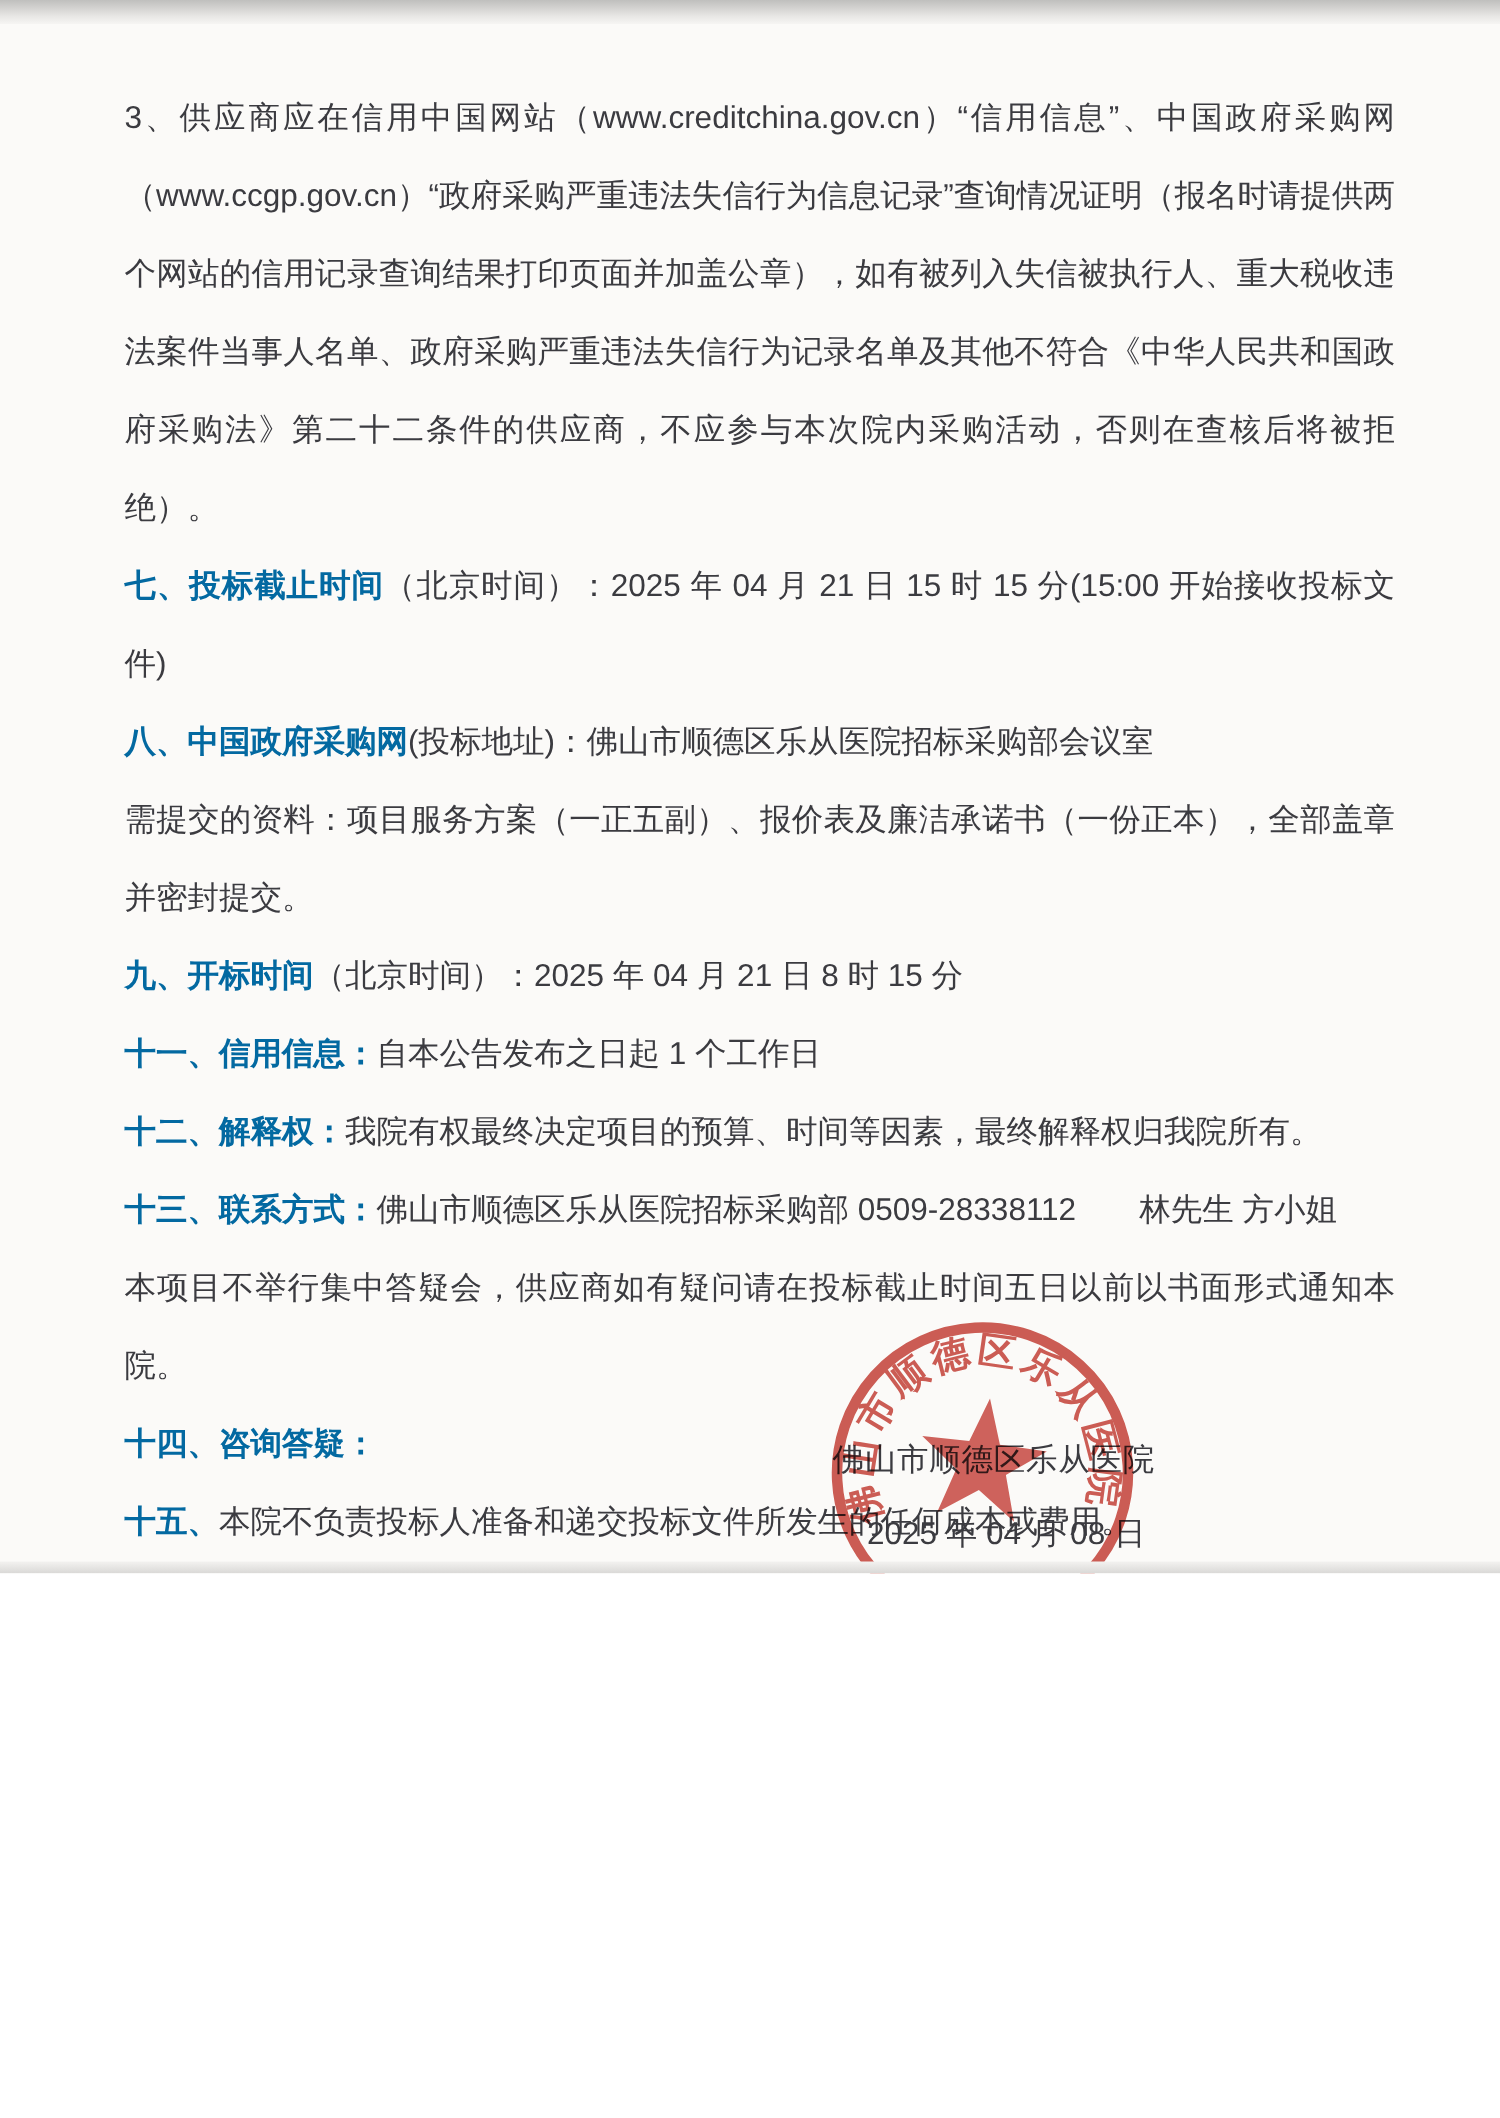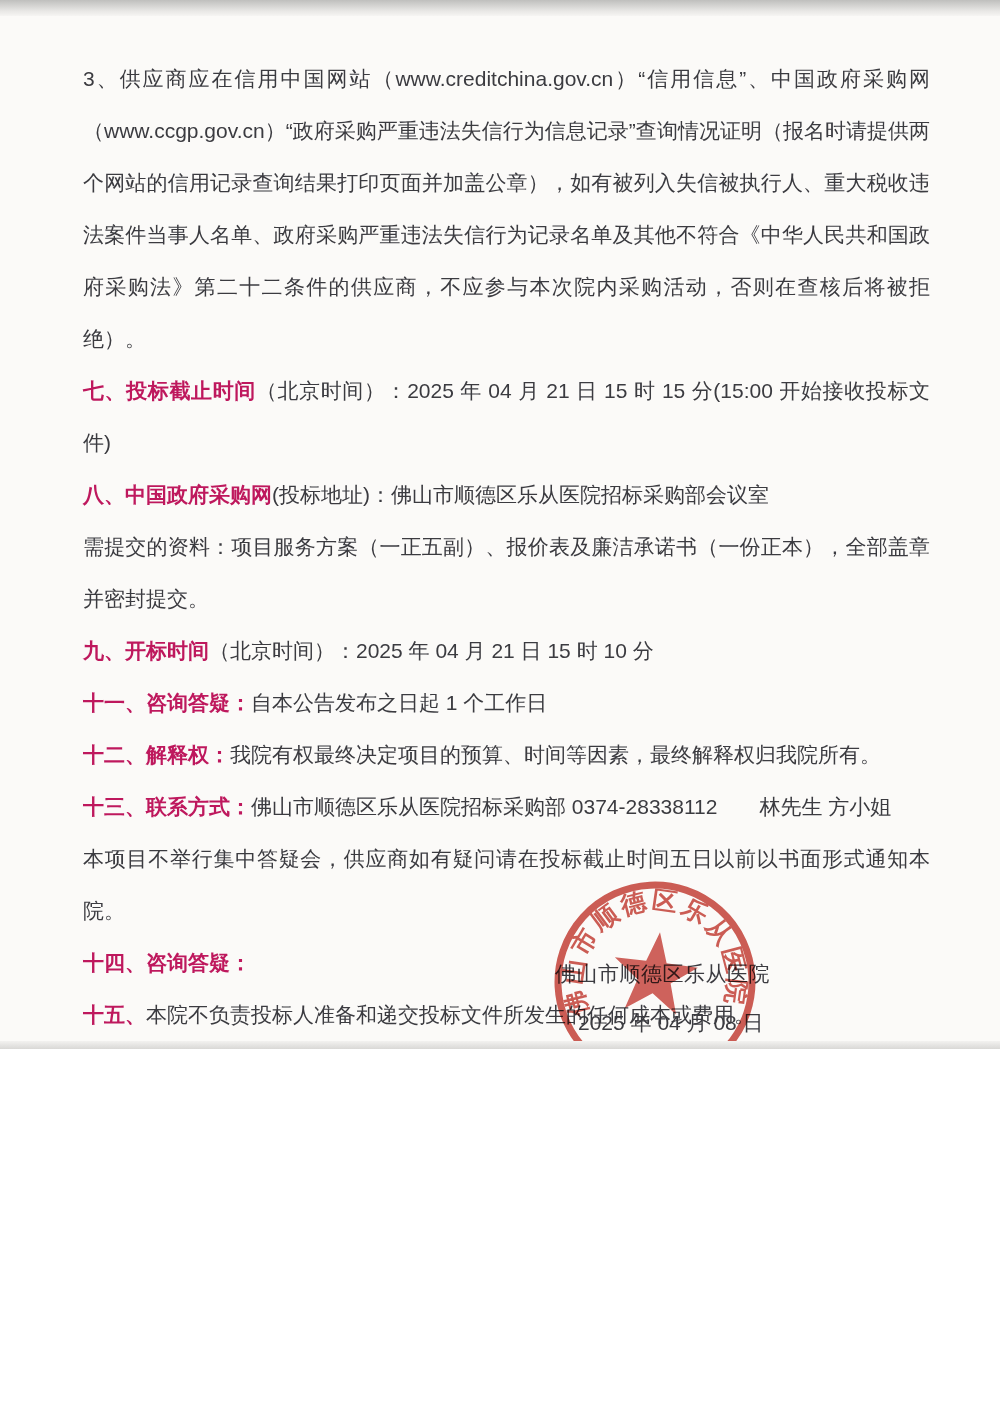--- a/index.html
+++ b/index.html
@@ -24,21 +24,21 @@
     left: 83px;
     top: 53px;
     width: 847px;
     color: #3b3b40;
     font-size: 21px;
     line-height: 52px;
     text-align: justify;
   }
   .para { margin: 0; white-space: pre-wrap; }
   .run { font-weight: 400; }
-  .run.bold { font-weight: 700; color: #be185d; }
+  .run.bold { font-weight: 700; color: #0369a1; }
   .sig {
     position: absolute;
     color: #3b3b40;
     font-size: 21px;
     line-height: 28px;
     white-space: pre;
   }
   .sig-org  { left: 555px; top: 960px; letter-spacing: 0.5px; }
   .sig-date { left: 578px; top: 1009px; }
   .seal {
@@ -72,24 +72,24 @@
 <body>
 
 <div class="page">
   <div class="top-band"></div>
 
   <div class="doc">
       <p class="para"><span class="run">3、供应商应在信用中国网站（www.creditchina.gov.cn）“信用信息”、中国政府采购网（www.ccgp.gov.cn）“政府采购严重违法失信行为信息记录”查询情况证明（报名时请提供两个网站的信用记录查询结果打印页面并加盖公章），如有被列入失信被执行人、重大税收违法案件当事人名单、政府采购严重违法失信行为记录名单及其他不符合《中华人民共和国政府采购法》第二十二条件的供应商，不应参与本次院内采购活动，否则在查核后将被拒绝）。</span></p>
       <p class="para"><span class="run bold">七、投标截止时间</span><span class="run">（北京时间）：2025 年 04 月 21 日 15 时 15 分(15:00 开始接收投标文件)</span></p>
       <p class="para"><span class="run bold">八、中国政府采购网</span><span class="run">(投标地址)：佛山市顺德区乐从医院招标采购部会议室</span></p>
       <p class="para"><span class="run">需提交的资料：项目服务方案（一正五副）、报价表及廉洁承诺书（一份正本），全部盖章并密封提交。</span></p>
-      <p class="para"><span class="run bold">九、开标时间</span><span class="run">（北京时间）：2025 年 04 月 21 日 15 时 10 分</span></p>
-      <p class="para"><span class="run bold">十一、咨询答疑：</span><span class="run">自本公告发布之日起 1 个工作日</span></p>
+      <p class="para"><span class="run bold">九、开标时间</span><span class="run">（北京时间）：2025 年 04 月 21 日 8 时 15 分</span></p>
+      <p class="para"><span class="run bold">十一、信用信息：</span><span class="run">自本公告发布之日起 1 个工作日</span></p>
       <p class="para"><span class="run bold">十二、解释权：</span><span class="run">我院有权最终决定项目的预算、时间等因素，最终解释权归我院所有。</span></p>
-      <p class="para"><span class="run bold">十三、联系方式：</span><span class="run">佛山市顺德区乐从医院招标采购部 0374-28338112　　林先生 方小姐</span></p>
+      <p class="para"><span class="run bold">十三、联系方式：</span><span class="run">佛山市顺德区乐从医院招标采购部 0509-28338112　　林先生 方小姐</span></p>
       <p class="para"><span class="run">本项目不举行集中答疑会，供应商如有疑问请在投标截止时间五日以前以书面形式通知本院。</span></p>
       <p class="para"><span class="run bold">十四、咨询答疑：</span></p>
       <p class="para"><span class="run bold">十五、</span><span class="run">本院不负责投标人准备和递交投标文件所发生的任何成本或费用。</span></p>
     </div>
 
   <div class="sig sig-org">佛山市顺德区乐从医院</div>
   <div class="sig sig-date">2025 年 04 月 08 日</div>
 
   <svg class="seal" viewBox="0 0 212 212" xmlns="http://www.w3.org/2000/svg">
     <defs>

